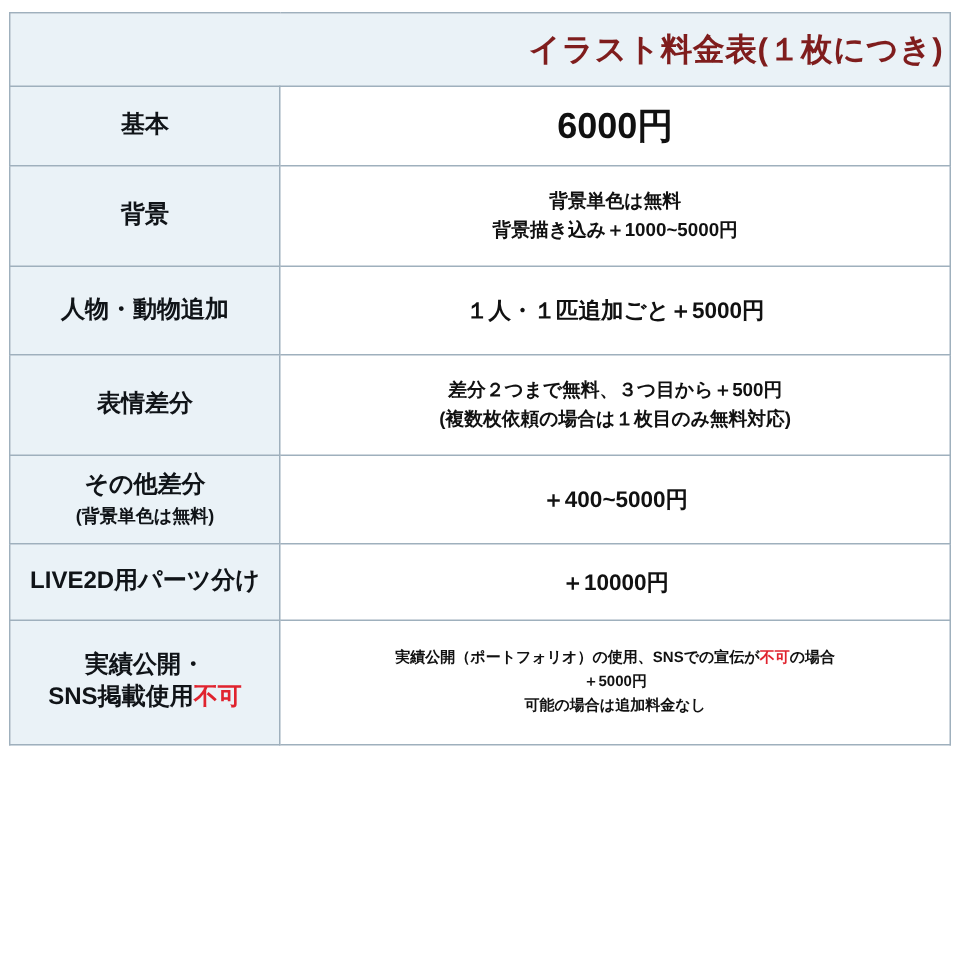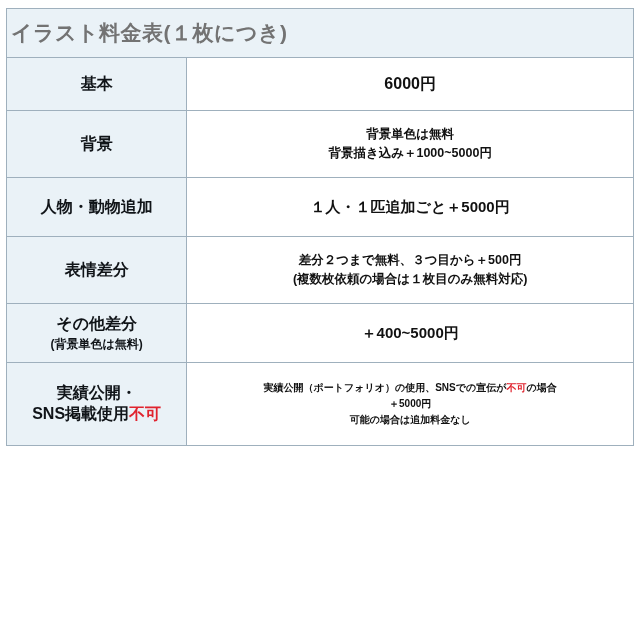--- a/index.html
+++ b/index.html
@@ -28,26 +28,26 @@
     table-layout: fixed;
     margin: 0 auto;
   }
   table.price-table td {
     border: 1px solid #9fb0bd;
     vertical-align: middle;
     padding: 2px 4px;
   }
   .title-cell {
     background: #eaf2f7;
-    text-align: left;
+    text-align: right;
     font-weight: bold;
     font-size: 21px;
     letter-spacing: 0.5px;
     height: 44px;
-    color: #737373;
+    color: #7f1d1d;
   }
   .label-cell {
     background: #eaf2f7;
     width: 180px;
     text-align: center;
     font-weight: bold;
     font-size: 16px;
     color: #101418;
     line-height: 1.3;
   }
@@ -56,21 +56,21 @@
     font-size: 12px;
     font-weight: bold;
     margin-top: 2px;
   }
   .value-cell {
     background: #ffffff;
     text-align: center;
     color: #111111;
   }
   .value-big {
-    font-size: 16px;
+    font-size: 24px;
     font-weight: bold;
   }
   .value-mid {
     font-size: 15px;
     font-weight: bold;
   }
   .value-small {
     font-size: 12.5px;
     font-weight: bold;
     line-height: 1.55;
@@ -141,20 +141,26 @@
       <tr class="row-otherdiff">
         <td class="label-cell">
           <span>その他差分</span>
           <span class="sub">(背景単色は無料)</span>
         </td>
         <td class="value-cell">
           <div class="value-mid">＋400~5000円</div>
         </td>
       </tr>
 
+      <tr class="row-live2d">
+        <td class="label-cell">LIVE2D用パーツ分け</td>
+        <td class="value-cell">
+          <div class="value-mid">＋10000円</div>
+        </td>
+      </tr>
 
 
       <tr class="row-portfolio">
         <td class="label-cell">
           <span>実績公開・</span><br>
           <span>SNS掲載使用</span><span class="red">不可</span>
         </td>
         <td class="value-cell">
           <div class="value-xsmall">
             <span>実績公開（ポートフォリオ）の使用、SNSでの宣伝が</span><span class="red">不可</span><span>の場合</span>

